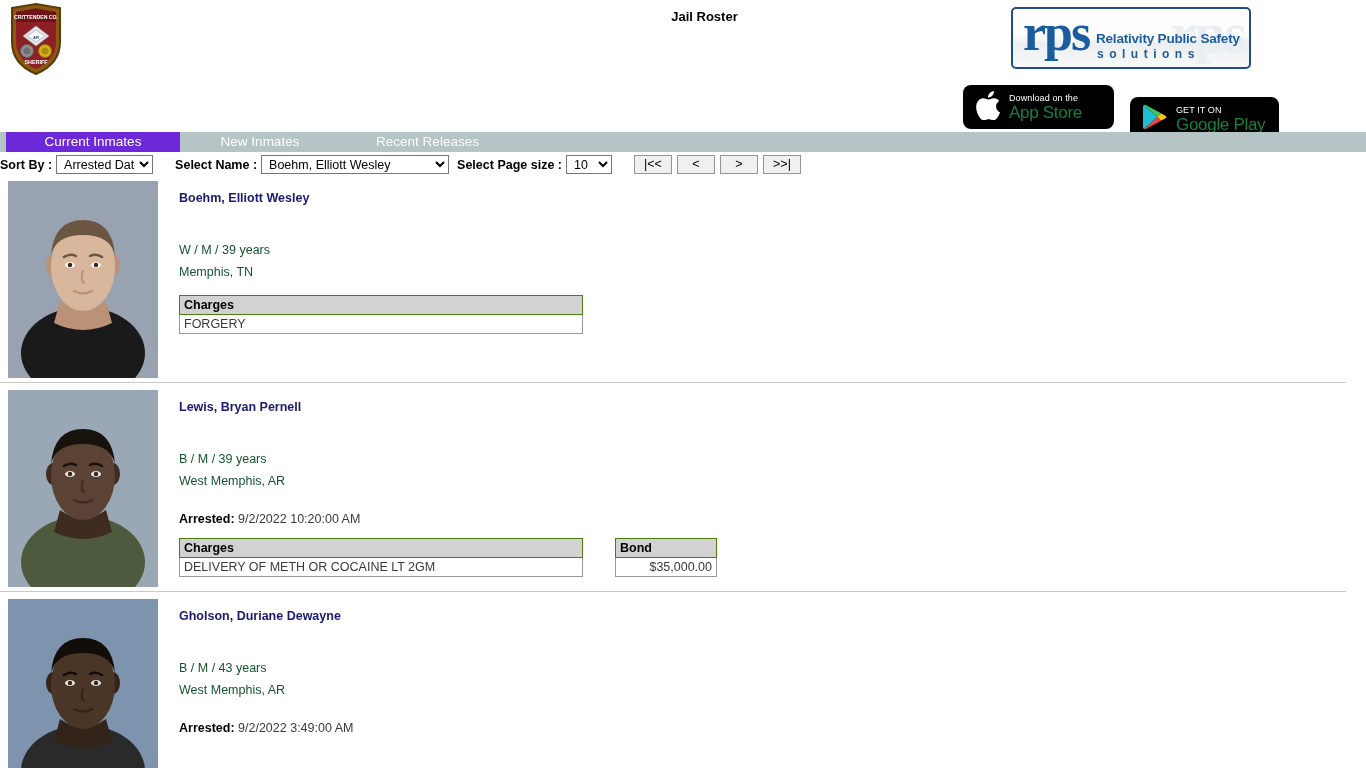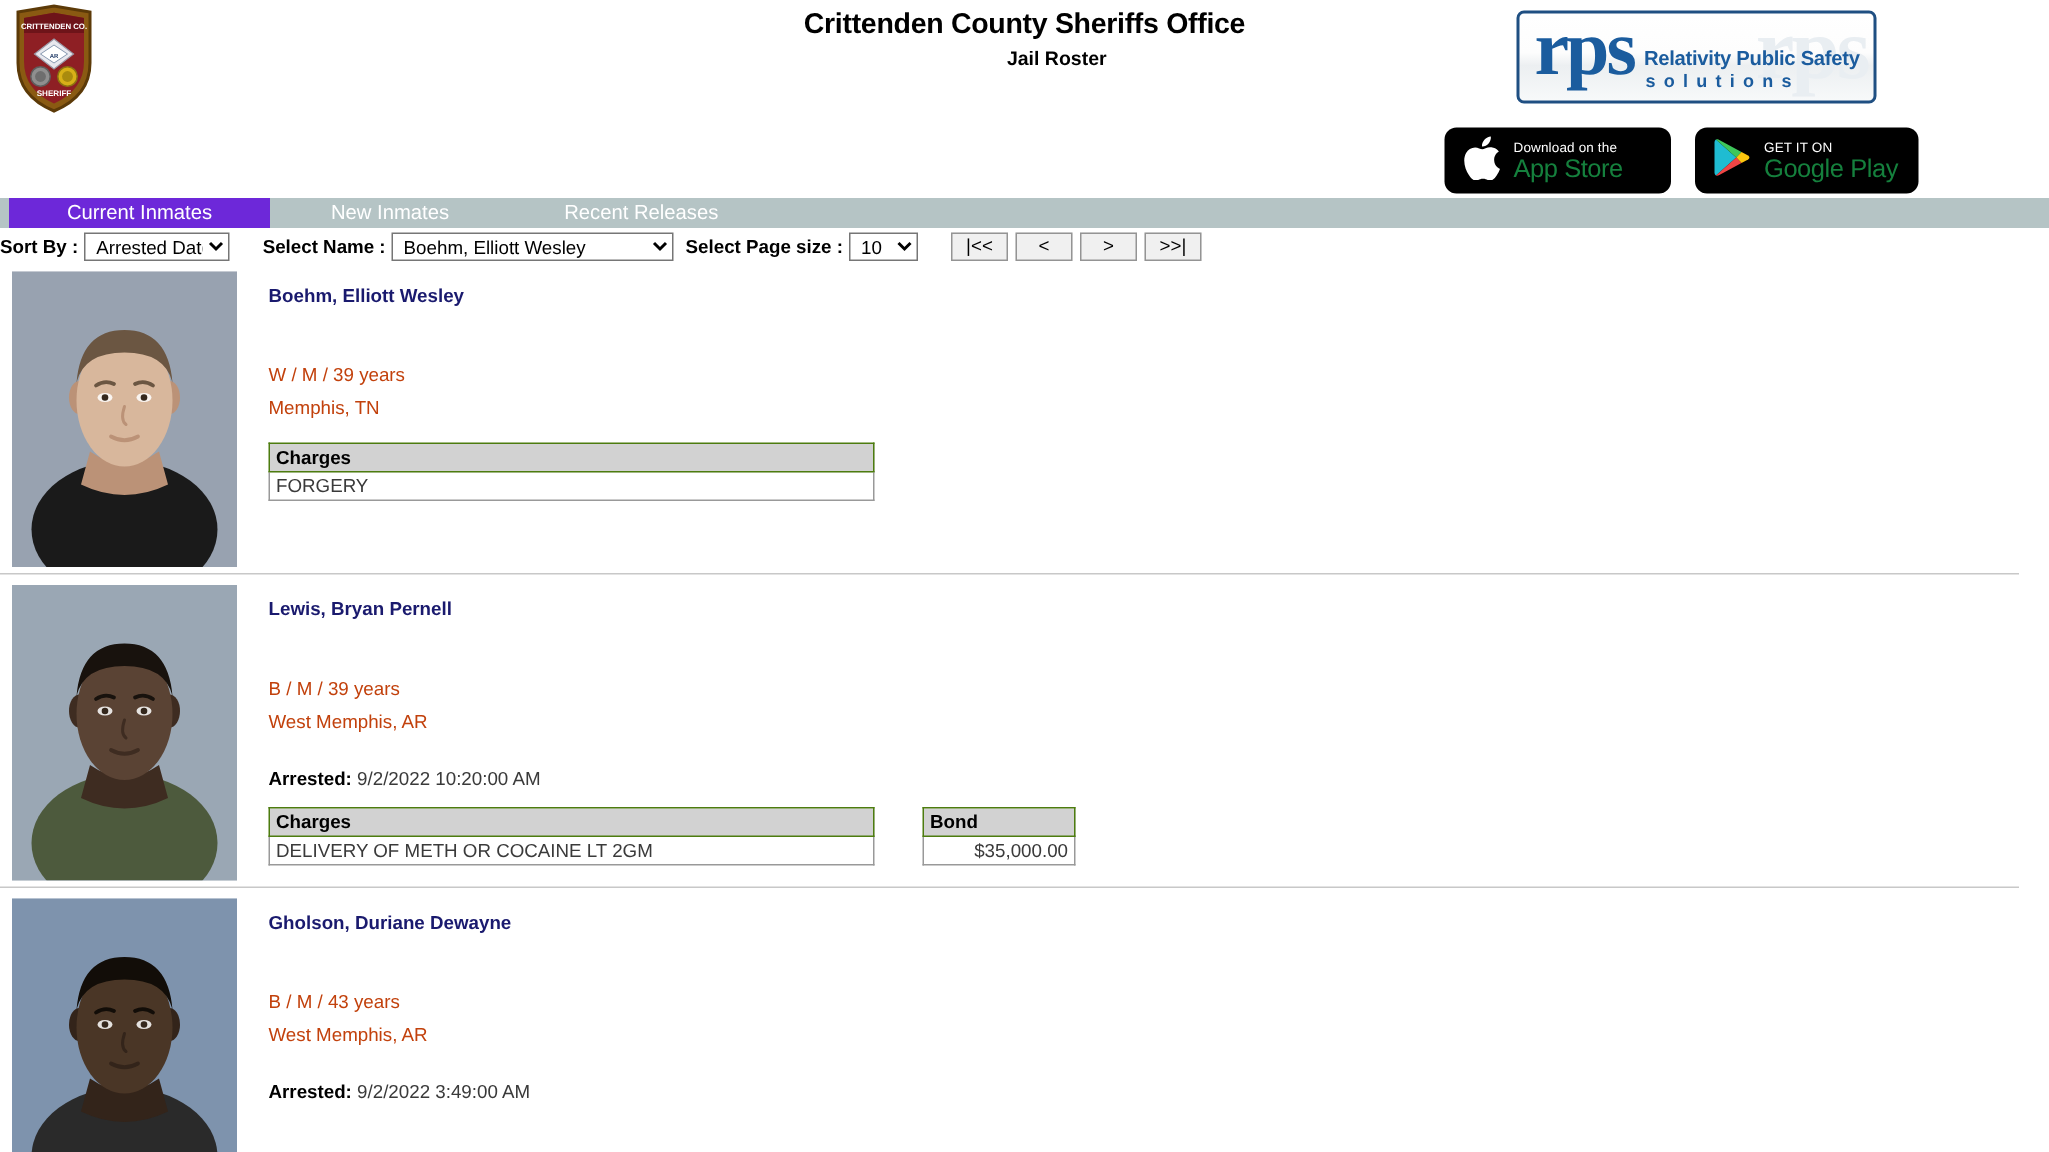--- a/index.html
+++ b/index.html
@@ -103,21 +103,21 @@
   .store-badge {
     position: absolute;
     background: #000000;
     border-radius: 8px;
     height: 44px;
     display: flex;
     align-items: center;
     padding: 0 12px;
   }
   #appstore-badge { left: 963px; top: 85px; width: 151px; }
-  #googleplay-badge { left: 1130px; top: 85px; width: 149px; }
+  #googleplay-badge { left: 1130px; top: 97px; width: 149px; }
   .store-icon { flex: 0 0 auto; margin-right: 8px; }
   .store-text { display: flex; flex-direction: column; justify-content: center; }
   .store-small {
     color: #ffffff; font-size: 9px; line-height: 11px;
     letter-spacing: 0.1px; white-space: nowrap;
   }
   .store-big {
     color: #15803d; font-size: 17px; line-height: 18px;
     font-weight: normal; white-space: nowrap; letter-spacing: -0.3px;
   }
@@ -227,21 +227,21 @@
     font-size: 12.5px;
     font-weight: bold;
     color: #1a1a6e;
     text-decoration: none;
     cursor: pointer;
     display: inline-block;
   }
   .demographics {
     margin-top: 33px;
     font-size: 12.5px;
-    color: #c2410c;
+    color: #14532d;
     line-height: 22px;
   }
   .arrested-line {
     margin-top: 20px;
     font-size: 12.5px;
     color: #3a3a3a;
   }
   .arrested-label { font-weight: bold; color: #000000; }
 
   .tables-row {
@@ -293,21 +293,20 @@
       <text x="28" y="36.5" font-size="4" fill="#27406b" text-anchor="middle" font-family="Liberation Sans, sans-serif" font-weight="bold">AR</text>
       <circle cx="19" cy="49" r="6.5" fill="#8f8f8f" stroke="#5e5e5e" stroke-width="1"></circle>
       <circle cx="19" cy="49" r="3.6" fill="#6e6e6e"></circle>
       <circle cx="37" cy="49" r="6.5" fill="#d8b018" stroke="#8c7310" stroke-width="1"></circle>
       <circle cx="37" cy="49" r="3.6" fill="#a98b0e"></circle>
       <text x="28" y="62" font-size="5.4" fill="#ffffff" text-anchor="middle" font-family="Liberation Sans, sans-serif" font-weight="bold">SHERIFF</text>
     </svg>
   </div>
 
   <div class="title-block">
-    <div class="site-title">Crittenden County Sheriffs Office</div>
     <div class="site-subtitle">Jail Roster</div>
   </div>
 
 
   <div class="rps-box">
     <div class="rps-ghost">rps</div>
     <div class="rps-mark">rps</div>
     <div class="rps-tag1">Relativity Public Safety</div>
     <div class="rps-tag2">solutions</div>
   </div>

